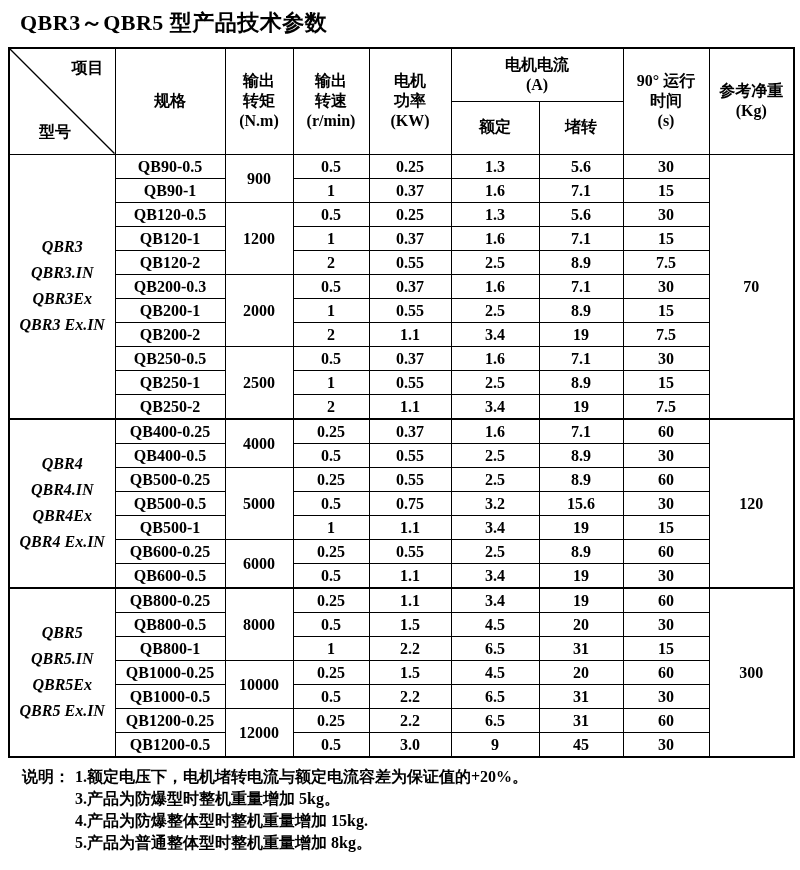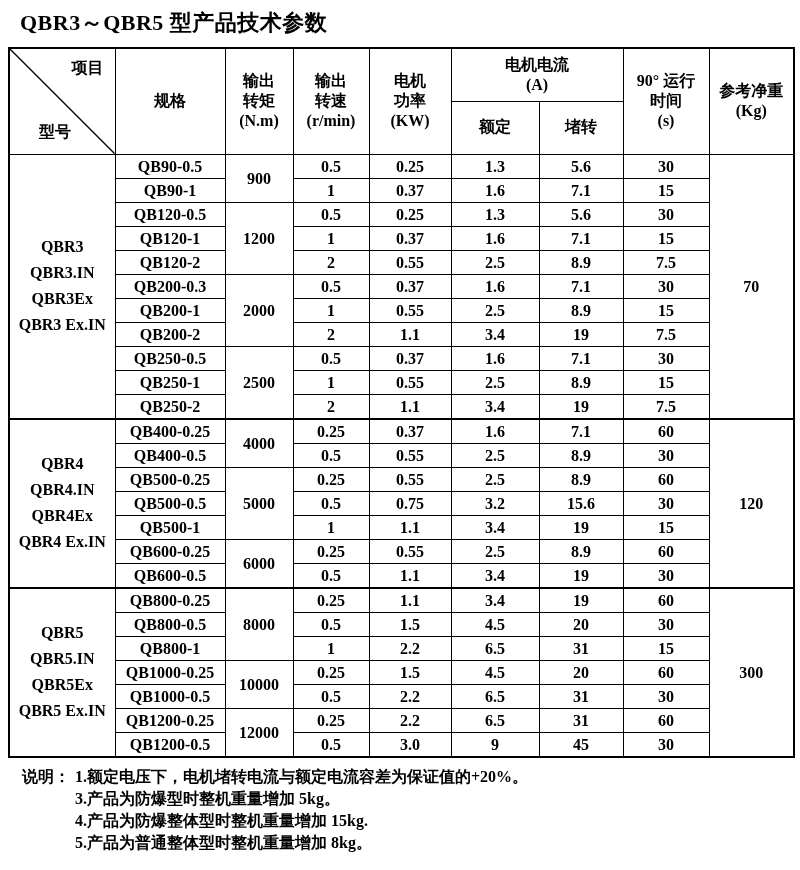--- a/index.html
+++ b/index.html
@@ -32,21 +32,21 @@
     font-weight:bold;
     text-align:center;
     vertical-align:middle;
     overflow:hidden;
   }
   thead tr{height:53px;}
   thead .hline{line-height:20px;}
   tbody td{height:23px;line-height:23px;}
   tr.group-start td{border-top:2px solid #000;}
   td.spec-cell{text-align:left;padding-left:9px;margin-top:36px;}
-  td.model-cell{text-align:left;padding-left:11px;vertical-align:middle;}
+  td.model-cell{text-align:left;padding-left:11px;vertical-align:middle;font-style:italic;}
   td.model-cell div{line-height:26px;}
   th.corner-cell{position:relative;}
   th.corner-cell svg{position:absolute;left:0;top:0;width:100%;height:100%;}
   .corner-top{position:absolute;top:9px;right:11px;font-size:16px;text-align:right;}
   .corner-bottom{position:absolute;bottom:11px;left:29px;font-size:16px;}
   .notes{
     position:relative;
     margin:8px 0 0 22px;
     font-size:16px;
     line-height:22px;

